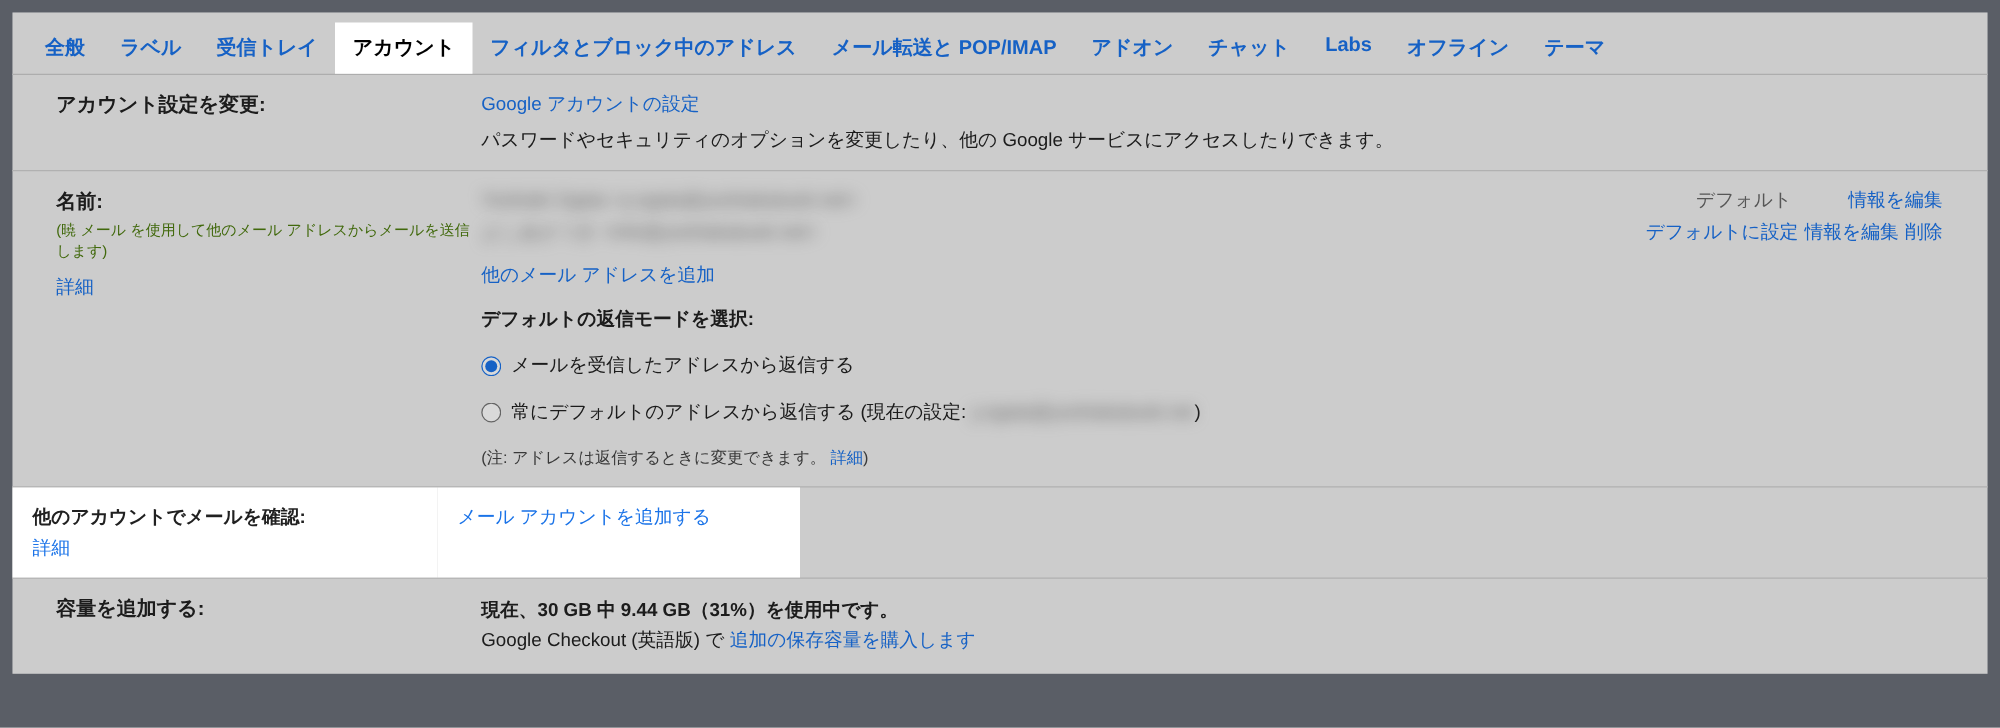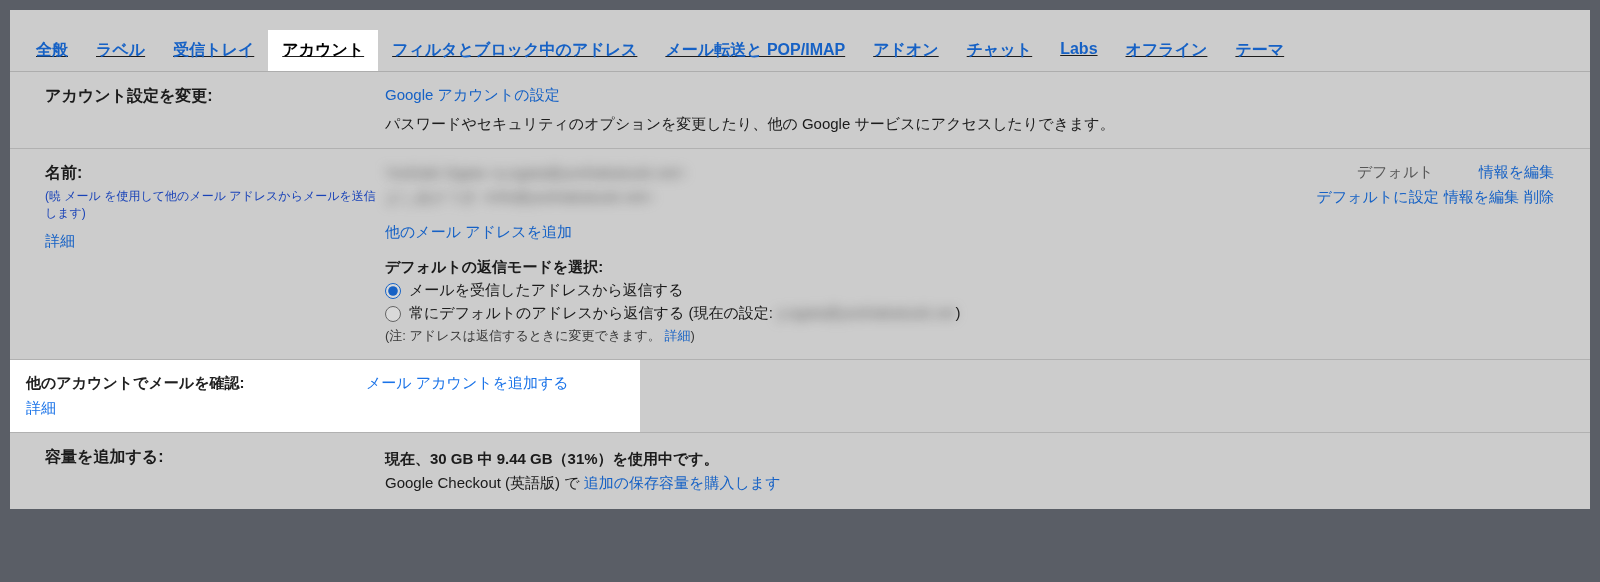--- a/index.html
+++ b/index.html
@@ -17,25 +17,24 @@
     .overlay-dim {
       position: absolute;
       inset: 0;
       background: rgba(0,0,0,0.15);
       pointer-events: none;
       z-index: 5;
     }
     .tabs {
       display: flex;
       flex-wrap: wrap;
-      padding: 20px 12px 0 12px;
+      padding: 8px 12px 0 12px;
       gap: 0;
       border-bottom: 1px solid #ccc;
       position: relative;
-      text-decoration: underline;
     }
     .tab {
       padding: 10px 14px;
       color: #1a73e8;
       font-weight: bold;
       cursor: pointer;
       font-size: 16px;
     }
     .tab.active {
       background: #fff;
@@ -52,21 +51,21 @@
       width: 340px;
       flex-shrink: 0;
       margin-left: 19px;
     }
     .section-label .title {
       font-weight: bold;
       font-size: 16px;
     }
     .section-label .subtitle {
       font-size: 12px;
-      color: #1d4ed8;
+      color: #4d7c0f;
       margin-top: 4px;
     }
     .section-content {
       flex: 1;
     }
     .link {
       color: #1a73e8;
       cursor: pointer;
     }
     .link-bold {
@@ -96,21 +95,21 @@
       gap: 5px;
       padding-right: 20px;
     }
     .name-actions .default-label {
       color: #666;
       margin-right: 40px;
     }
     .radio-row {
       display: flex;
       align-items: center;
-      margin: 4px 0;
+      margin: 18px 0;
       gap: 8px;
     }
     .radio-note {
       font-size: 13px;
       color: #444;
       margin-top: 2px;
     }
     .section.check-mail {
       padding: 0;
       display: block;

